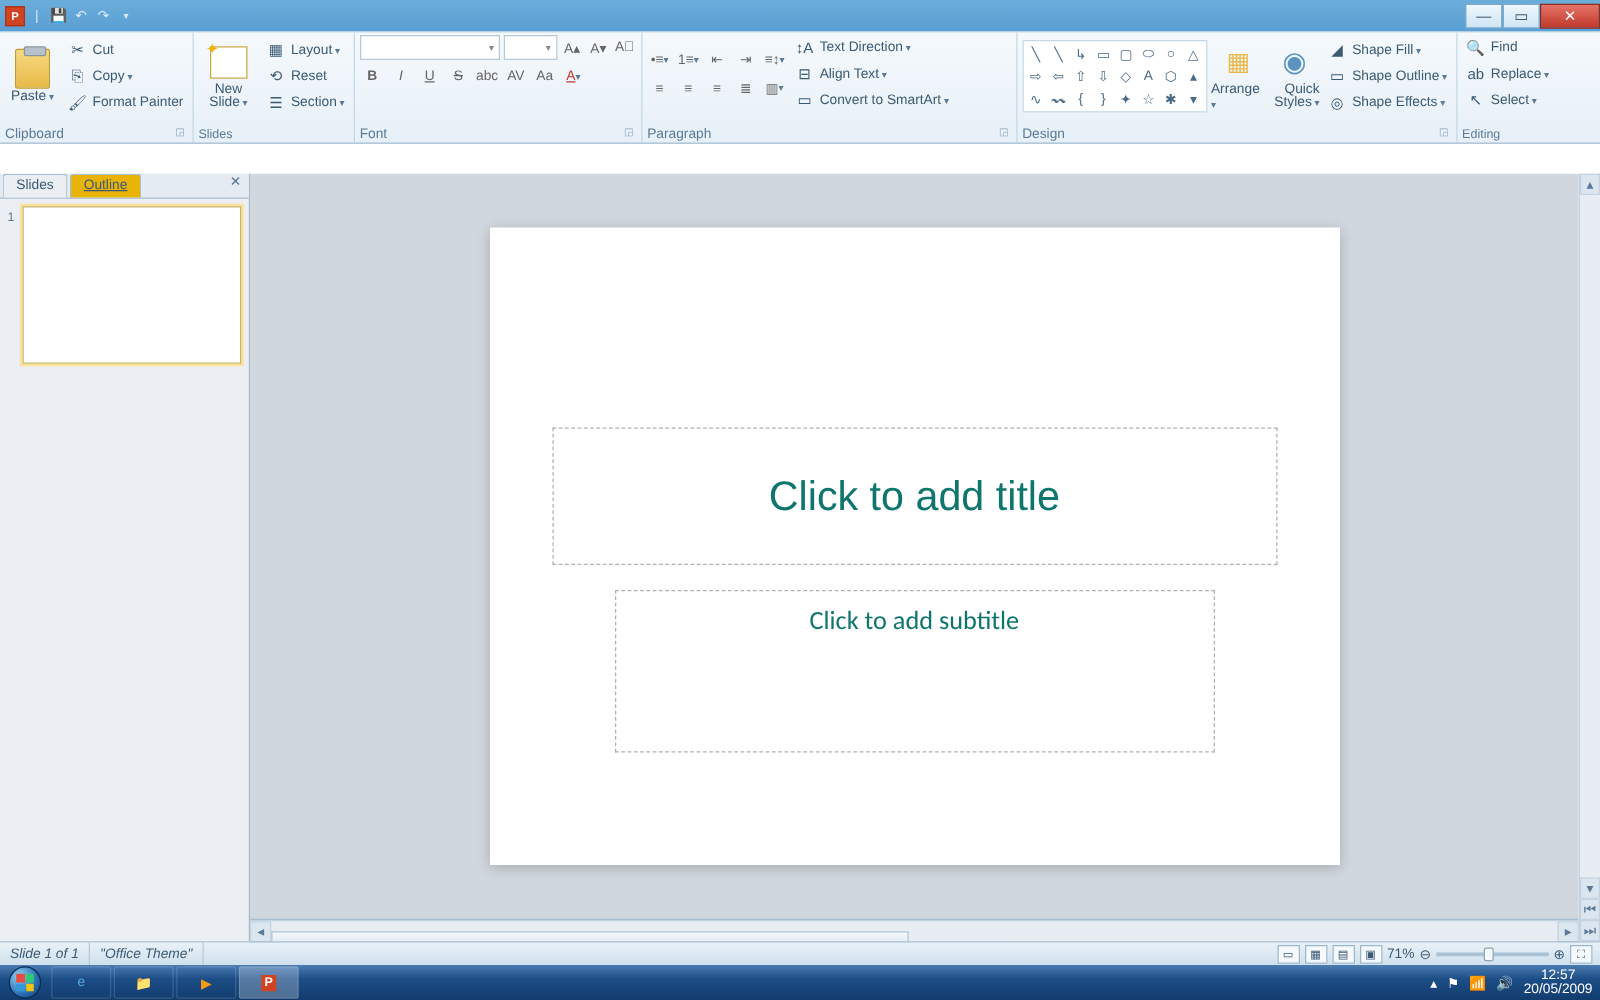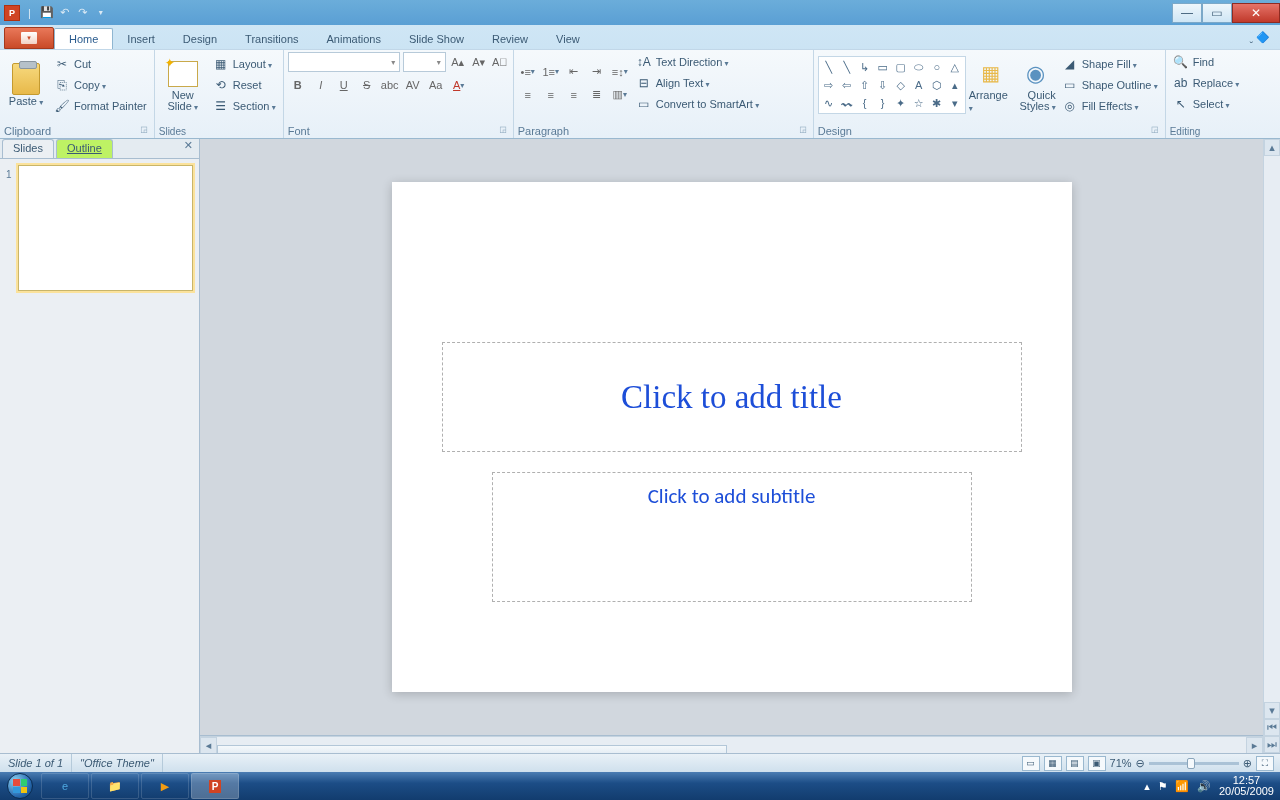--- a/index.html
+++ b/index.html
@@ -47,36 +47,36 @@
 .shapegal { display:grid; grid-template-columns:repeat(8,16px); grid-template-rows:repeat(3,16px); gap:2px; border:1px solid #c4d7e6; background:#fff; padding:2px; }
 .shapegal div { display:flex; align-items:center; justify-content:center; color:#4a6b88; font-size:11px; }
 
 
 .workspace { position:absolute; top:139px; bottom:47px; left:0; right:0; display:flex; }
 
 
 .slidespanel { width:200px; background:#ebeff3; border-right:1px solid #a8bdd0; display:flex; flex-direction:column; }
 .paneltabs { height:20px; display:flex; border-bottom:1px solid #a8bdd0; background:#e4ebf1; }
 .ptab { padding:2px 10px; border:1px solid #a8bdd0; border-bottom:none; background:#ebeff3; color:#3b5a74; margin-left:2px; border-radius:3px 3px 0 0; }
-.ptab.inactive { background:#bef264;text-decoration:underline; }
+.ptab.inactive { background:#eab308;text-decoration:underline; }
 .pclose { margin-left:auto; padding:0 6px; color:#5a7a96; }
 .thumbs { flex:1; padding:6px; }
 .thumb { display:flex; }
 .thumb .num { width:12px; font-size:10px; color:#5a7a96; padding-top:4px; }
 .thumb .tslide { width:176px; height:126px; background:#fff; border:1px solid #c8b56a; box-shadow:0 0 0 2px #fbe29b; }
 
 
 .editor { flex:1; display:flex; flex-direction:column; background:#d1d7de; }
 .canvas { flex:1; display:flex; align-items:center; justify-content:center; position:relative; overflow:hidden; }
 .slide { width:680px; height:510px; background:#fff; box-shadow:0 2px 10px rgba(0,0,0,.2); position:relative; }
 .ph { position:absolute; border:1px dashed #b0b0b0; display:flex; align-items:flex-start; justify-content:center; padding:10px 14px; color:#5a5a5a; }
 .ph.title { left:50px; right:50px; top:160px; height:110px; align-items:center; }
-.ph.title span { font-size:33px; color:#1d4ed8; font-family:Liberation Serif, serif; }
+.ph.title span { font-size:33px; color:#0f766e; font-family:Liberation Sans, sans-serif; }
 .ph.sub { left:100px; right:100px; top:290px; height:130px; }
-.ph.sub span { font-size:21px; color:#1d4ed8; font-family:Calibri,sans-serif; }
+.ph.sub span { font-size:21px; color:#0f766e; font-family:Calibri,sans-serif; }
 
 
 .notesarea { border-top:1px solid #a8bdd0; background:#fff; }
 .hscroll { height:17px; background:#e7edf3; border-top:1px solid #c4d3e0; display:flex; align-items:center; }
 .hscroll .sbtn { width:17px; height:17px; display:flex; align-items:center; justify-content:center; color:#5a7a96; background:#dce6ef; border:1px solid #c4d3e0; }
 .hscroll .strack { flex:1; position:relative; }
 .hscroll .sthumb { position:absolute; left:0; width:510px; height:15px; background:linear-gradient(#f4f8fb,#d9e5ef); border:1px solid #b3c7d8; }
 .notes { height:30px; padding:7px 10px; color:#5a5a5a; font-size:13px; }
 
 
@@ -120,34 +120,20 @@
     <span style="font-size:8px">▾</span>
   </div>
   <div class="winbtns">
     <div>—</div>
     <div>▭</div>
     <div class="close">✕</div>
   </div>
 </div>
 
 <div class="ribbon">
-  <div class="tabs">
-    <div class="filetab">
-        <div class="mini"></div>
-      </div>
-    <div class="tab active">Home</div>
-    <div class="tab">Insert</div>
-    <div class="tab">Design</div>
-    <div class="tab">Transitions</div>
-    <div class="tab">Animations</div>
-    <div class="tab">Slide Show</div>
-    <div class="tab">Review</div>
-    <div class="tab">View</div>
-    <div class="helpbtn">ˬ 🔷</div>
-  </div>
 
   <div class="ribbonbody">
 
     <div class="group">
       <div class="grow">
         <div class="bigbtn">
           <div class="ic">
               <div class="icon-paste"></div>
             </div>
           <span class="dd">Paste</span>
@@ -305,21 +291,21 @@
           <div class="smbtn">
               <span class="ic">◢</span>
               <span class="dd">Shape Fill</span>
             </div>
           <div class="smbtn">
               <span class="ic">▭</span>
               <span class="dd">Shape Outline</span>
             </div>
           <div class="smbtn">
               <span class="ic">◎</span>
-              <span class="dd">Fill Effects</span>
+              <span class="dd">Shape Effects</span>
             </div>
         </div>
       </div>
       <div class="glabel"><span>Design</span><span class="dlg">◲</span></div>
     </div>
 
     <div class="group" style="border-right:none">
       <div class="gcol">
         <div class="smbtn">
             <span class="ic">🔍</span>

